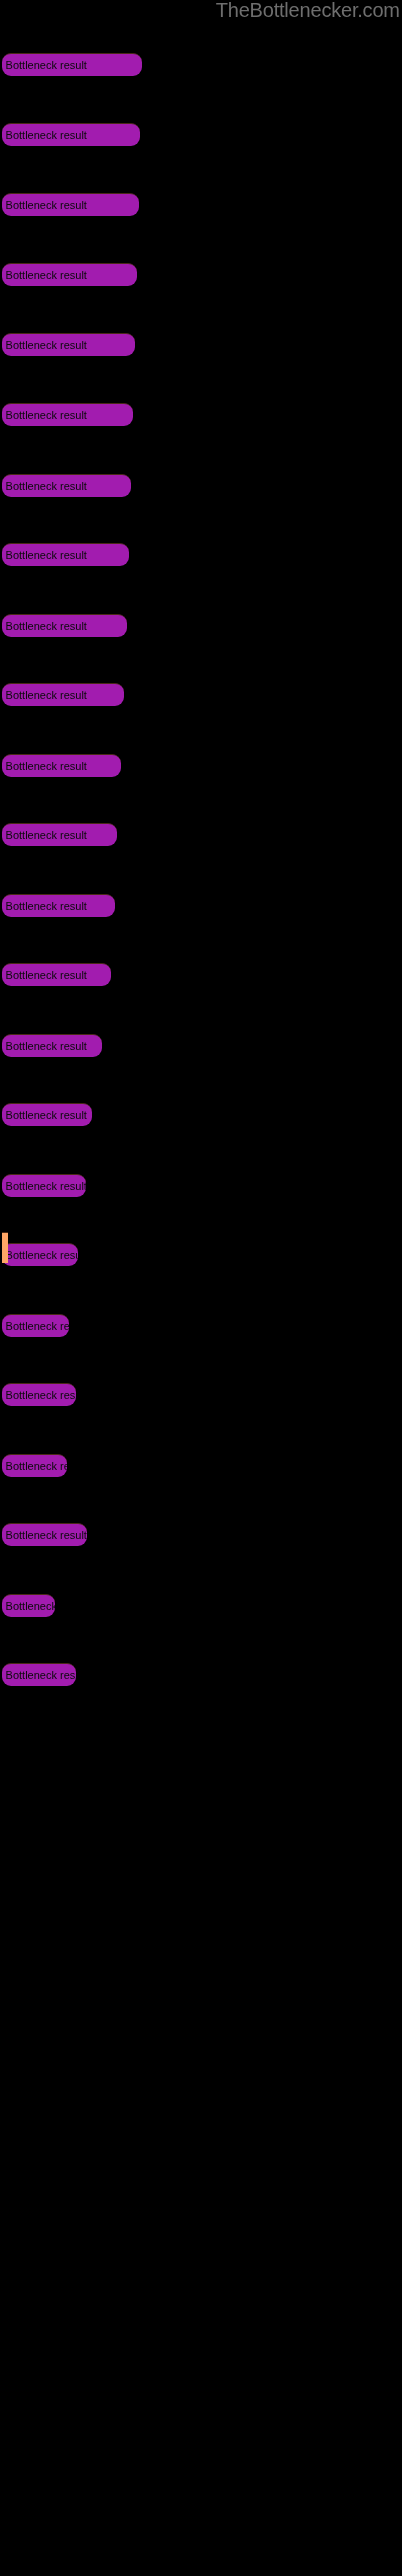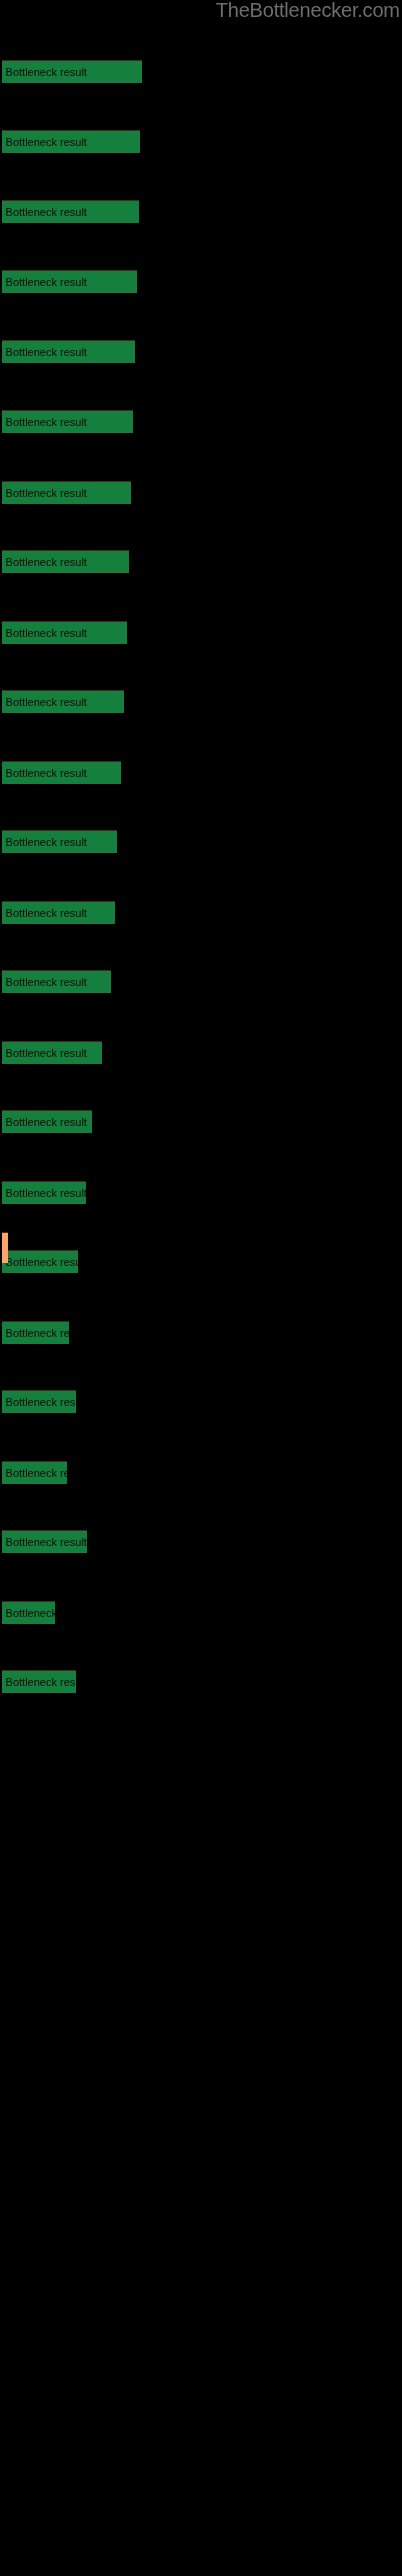--- a/index.html
+++ b/index.html
@@ -44,27 +44,28 @@
 
   .bar-row {
     position: absolute;
     left: 2.4px;
     height: 23px;
   }
 
   .bar {
     position: absolute;
     left: 0;
-    top: 12px;
+    top: 5px;
     height: 23px;
-    background: #15803d;
+    background: #a21caf;
     border-top: 1.6px solid #4a2a16;
     box-sizing: border-box;
     overflow: hidden;
     white-space: nowrap;
+    border-radius: 9px;
   }
 
   .bar-label {
     position: absolute;
     left: 3.2px;
     top: 50%;
     transform: translateY(-50%);
     font-size: 11px;
     line-height: 12px;
     color: #0a0a0a;

